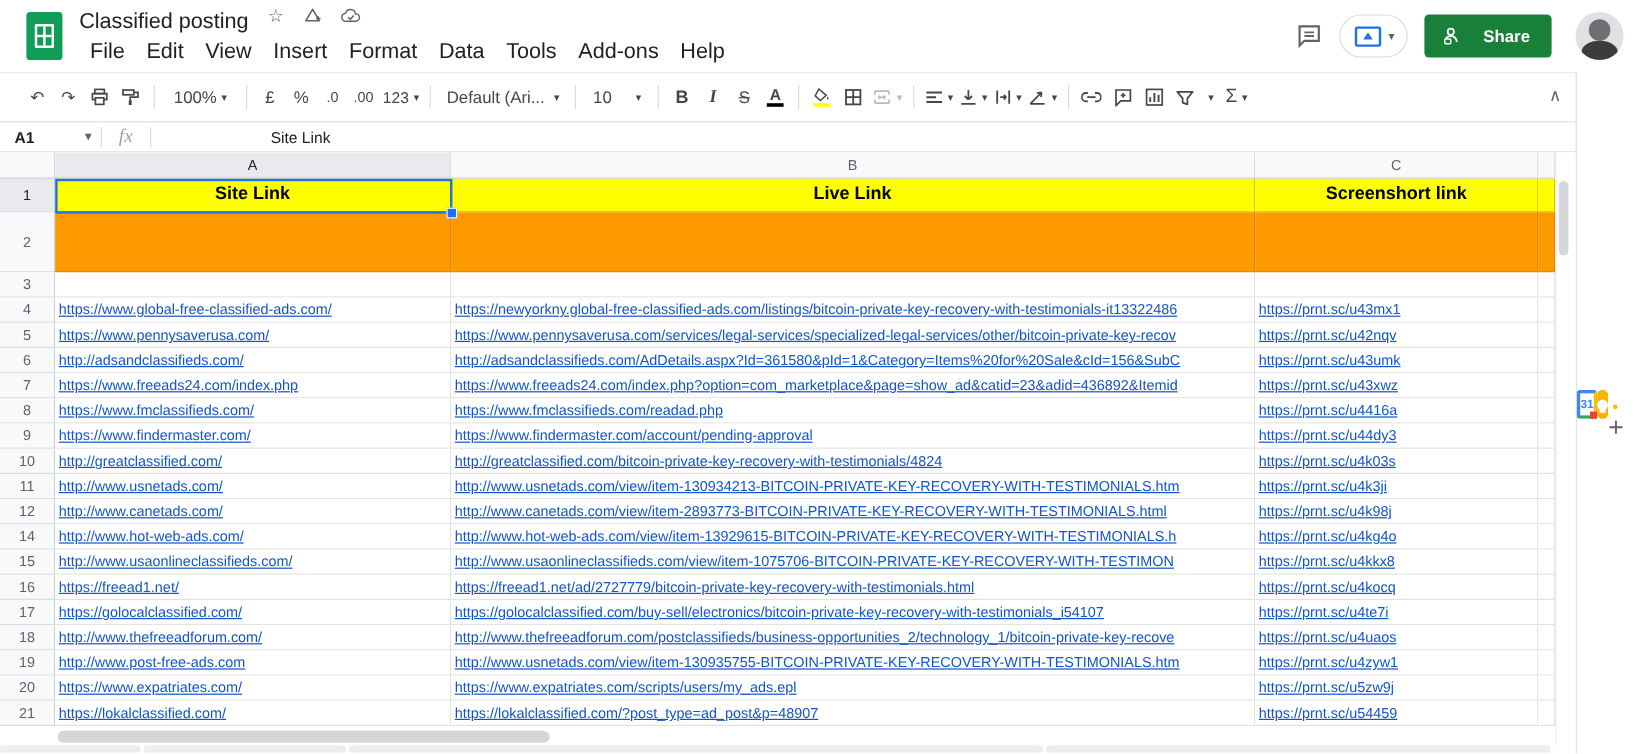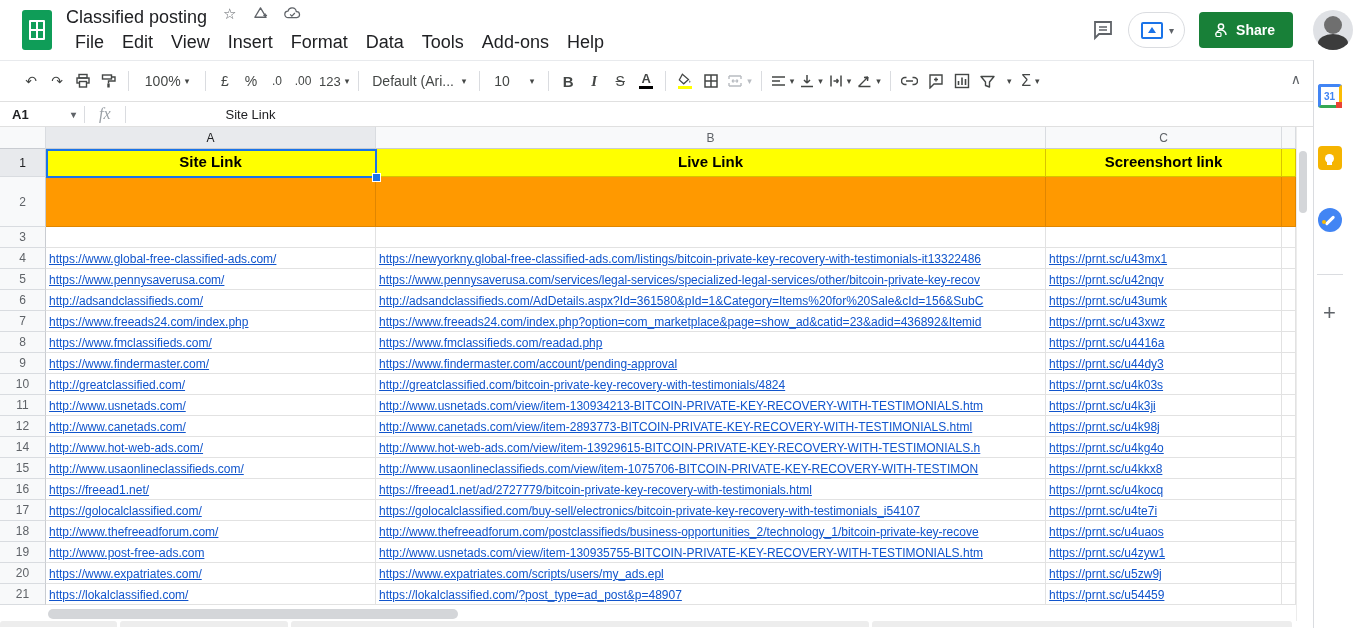--- a/index.html
+++ b/index.html
@@ -24,21 +24,21 @@
   .comment-ico svg { display:block; }
   .present-btn { border:1px solid #dadce0; border-radius:18px; height:36px; display:flex;
                  align-items:center; padding:0 10px 0 12px; gap:6px; cursor:pointer; background:#fff;}
   .present-box { width:22px; height:17px; border:2px solid #1a73e8; border-radius:2px;
                  display:flex; align-items:center; justify-content:center; }
   .present-box .up { width:0; height:0; border-left:4px solid transparent; border-right:4px solid transparent;
                      border-bottom:6px solid #1a73e8; }
   .caret { font-size:10px; color:#5f6368; }
   .share-btn { background:#188038; color:#fff; border:none; border-radius:4px; height:36px;
                padding:0 18px 0 14px; font-size:14px; font-weight:bold; display:flex; align-items:center;
-               gap:7px; cursor:pointer; }
+               gap:19px; cursor:pointer; }
   .avatar { width:40px; height:40px; border-radius:50%; background:#dfe1e5; overflow:hidden; position:relative;
             cursor:pointer; margin-left:6px; flex:none;}
   .avatar:before { content:""; position:absolute; left:11px; top:6px; width:18px; height:18px; border-radius:50%;
                    background:#6f6f6f; }
   .avatar:after { content:""; position:absolute; left:5px; top:24px; width:30px; height:18px;
                   border-radius:50% 50% 0 0; background:#3c3c3c; }
 
   
   .body-row { display:flex; height:568px; }
   .main-col { width:1313px; position:relative; }
@@ -107,21 +107,21 @@
   .v-scrollbar { position:absolute; left:1296px; top:0; width:12px; height:494px; background:#fff;
                  border-left:1px solid #ececec; }
   .v-thumb { position:absolute; left:2px; top:24px; width:8px; height:62px; border-radius:4px; background:#d4d6d9; cursor:grab;}
   .h-scrollbar { position:absolute; left:0; bottom:0; width:1296px; height:14px; background:transparent; }
   .h-thumb { position:absolute; left:48px; bottom:2px; width:410px; height:10px; border-radius:5px; background:#d4d6d9; cursor:grab;}
 
   .bottom-strip { height:6px; display:flex; gap:3px; background:#fff; }
   .bottom-strip .seg { background:#ededed; height:6px; border-radius:3px 3px 0 0; }
 
   
-  .side-panel { width:32px; border-left:1px solid #dadce0; background:#fff; display:flex; flex-direction:column;
+  .side-panel { width:32px; border-left:1px solid #dadce0; background:#fff; display:flex; 
                 align-items:center; padding-top:24px; }
   .sp-ico { width:24px; height:24px; margin-bottom:38px; cursor:pointer; position:relative; }
   .cal-ico { background:#fff; border:3px solid #4285f4; border-right-color:#fbbc04; border-bottom-color:#34a853;
              border-radius:3px; display:flex; align-items:center; justify-content:center;
              font-size:10px; font-weight:bold; color:#4285f4; }
   .cal-ico:after { content:""; position:absolute; right:-3px; bottom:-3px; width:6px; height:6px; background:#ea4335; }
   .keep-ico { background:#f5b400; border-radius:4px; display:flex; align-items:center; justify-content:center; }
   .keep-ico .bulb { width:9px; height:9px; background:#fff; border-radius:50%; position:relative; }
   .keep-ico .bulb:after { content:""; position:absolute; left:2px; top:8px; width:5px; height:3px; background:#fff; }
   .tasks-ico { background:#4285f4; border-radius:50%; position:relative; }

